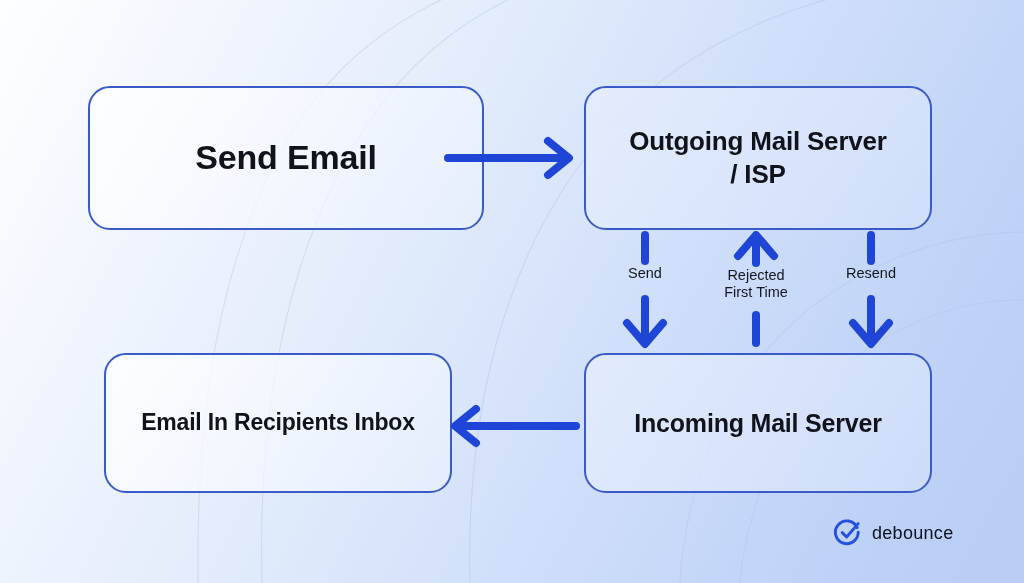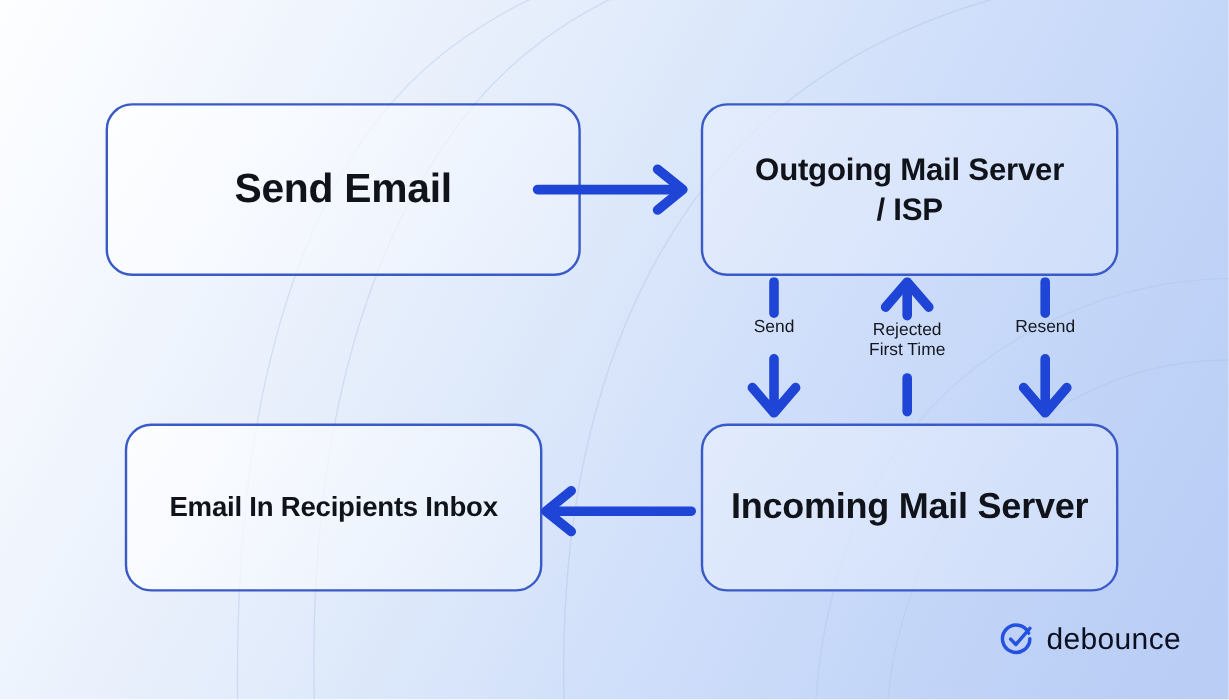--- a/index.html
+++ b/index.html
@@ -52,21 +52,21 @@
   .node-light {
     background: linear-gradient(125deg, rgba(255,255,255,0.85) 0%, rgba(247,250,255,0.75) 45%, rgba(235,242,254,0.62) 100%);
   }
   .node-blue {
     background: linear-gradient(125deg, rgba(230,238,253,0.78) 0%, rgba(223,233,252,0.70) 50%, rgba(214,227,250,0.62) 100%);
   }
 
   #node-send-email   { left: 88px;  top: 86px;  width: 396px; height: 144px; font-size: 34px; }
   #node-outgoing     { left: 584px; top: 86px;  width: 348px; height: 144px; font-size: 26px; justify-content: center; }
   #node-inbox        { left: 104px;  top: 353px; width: 348px; height: 140px; font-size: 23px; }
-  #node-incoming     { left: 584px; top: 353px; width: 348px; height: 140px; font-size: 30px; }
+  #node-incoming     { left: 584px; top: 353px; width: 348px; height: 140px; font-size: 25px; }
 
   
   .h-arrow {
     position: absolute;
   }
 
   
   .v-arrow {
     position: absolute;
     top: 231px;
@@ -96,21 +96,21 @@
   
   #logo {
     position: absolute;
     left: 833px;
     top: 518px;
     display: flex;
     align-items: center;
     gap: 9px;
   }
   #logo .wordmark {
-    font-size: 25px;
+    font-size: 18px;
     letter-spacing: 0.3px;
     color: #0d1020;
     font-weight: normal;
   }
 </style>
 </head>
 <body>
 
 <div id="canvas">
 

